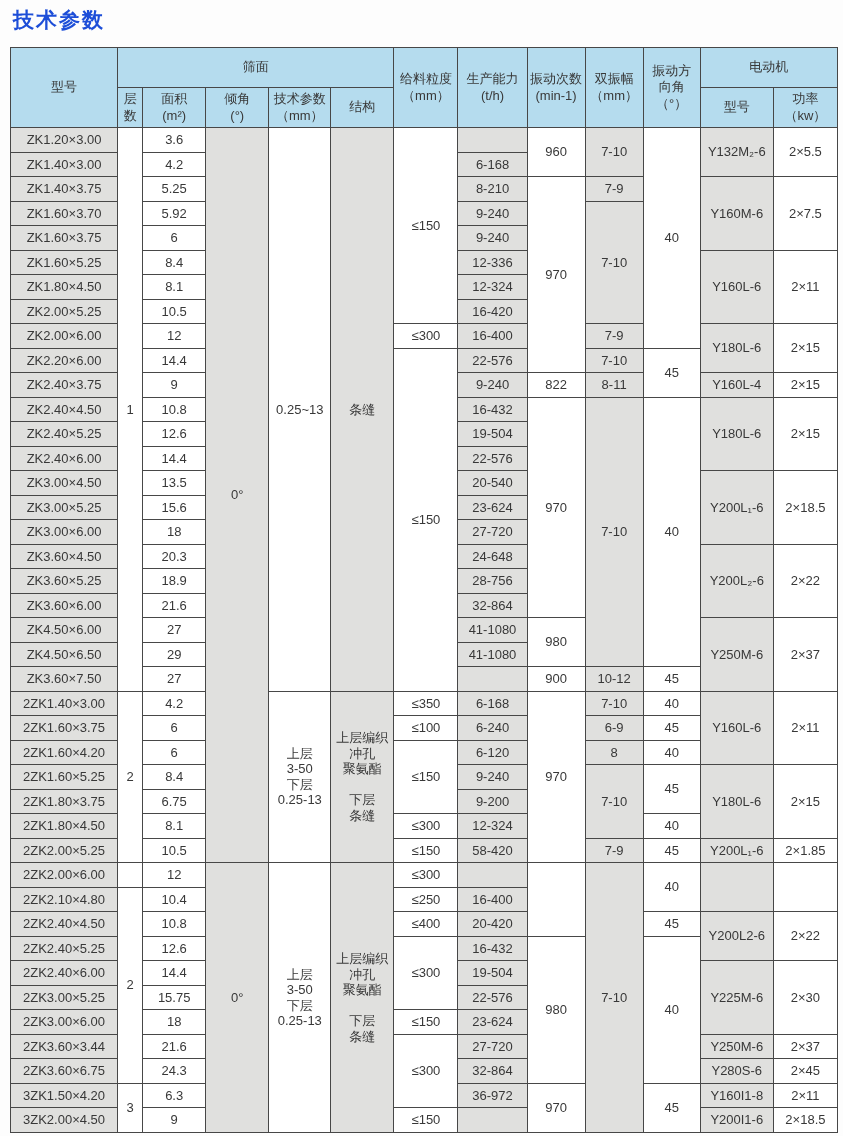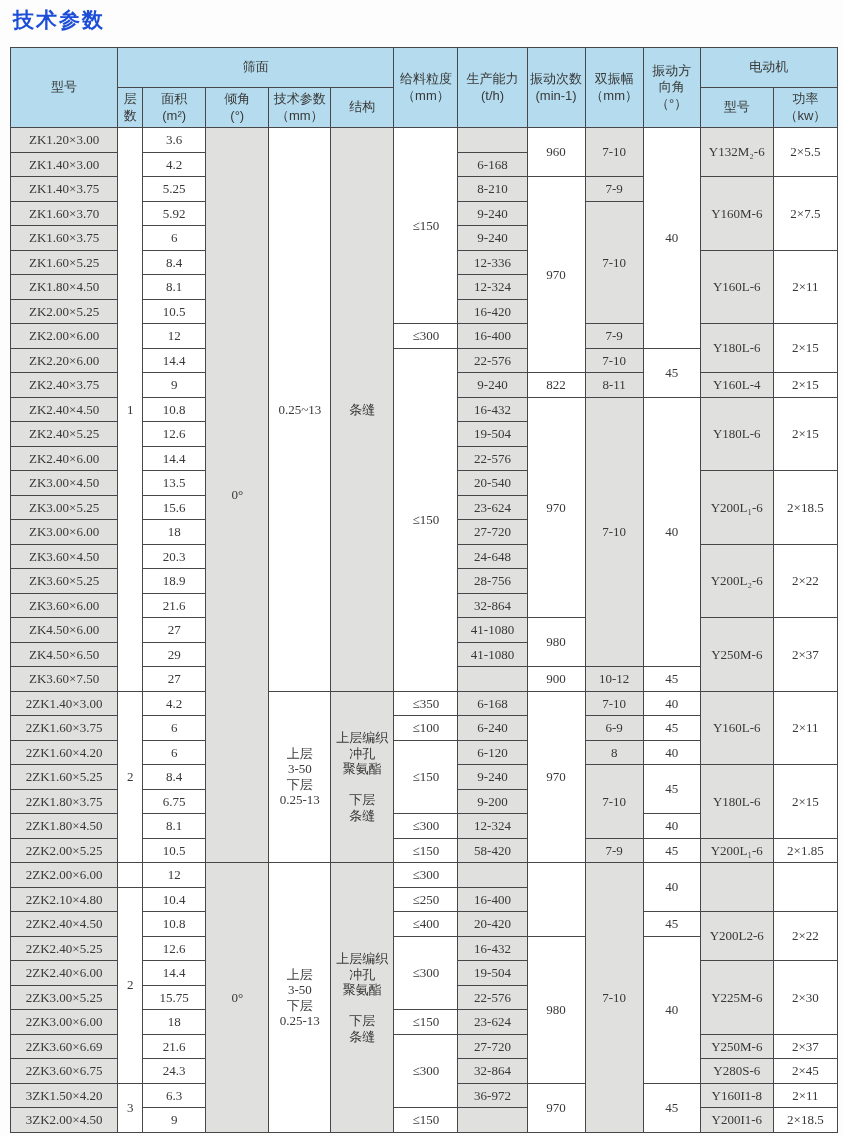--- a/index.html
+++ b/index.html
@@ -8,21 +8,21 @@
     color:#1d4ed8;letter-spacing:2px;}
   #tablewrap{position:absolute;left:10px;top:47px;}
   table{border-collapse:collapse;table-layout:fixed;width:828px;height:1086px;
     background:#fff;}
   th,td{border:1px solid #474747;padding:0 1px;text-align:center;vertical-align:middle;
     font-size:13px;white-space:pre-line;overflow:hidden;}
   thead th{background:#b5dcee;font-weight:normal;line-height:1.25;height:39px;}
   td{line-height:15.5px;}
   td.g{background:#e0e0de;}
   td.w{background:#ffffff;}
-  tbody tr{height:24.5px;font-family:Liberation Serif, serif;}
+  tbody tr{height:24.5px;}
 </style>
 </head>
 <body>
 
 <div id="title">技术参数</div>
 
 <div id="tablewrap">
   <table>
     <colgroup>
       <col style="width:107px">
@@ -357,21 +357,21 @@
           <td class="w">15.75</td>
           <td class="g">22-576</td>
         </tr>
         <tr>
           <td class="g">2ZK3.00×6.00</td>
           <td class="w">18</td>
           <td class="w">≤150</td>
           <td class="g">23-624</td>
         </tr>
         <tr>
-          <td class="g">2ZK3.60×6.69</td>
+          <td class="g">2ZK3.60×3.44</td>
           <td class="w">21.6</td>
           <td rowspan="3" class="w">≤300</td>
           <td class="g">27-720</td>
           <td class="g">Y250M-6</td>
           <td class="w">2×37</td>
         </tr>
         <tr>
           <td class="g">2ZK3.60×6.75</td>
           <td class="w">24.3</td>
           <td class="g">32-864</td>

